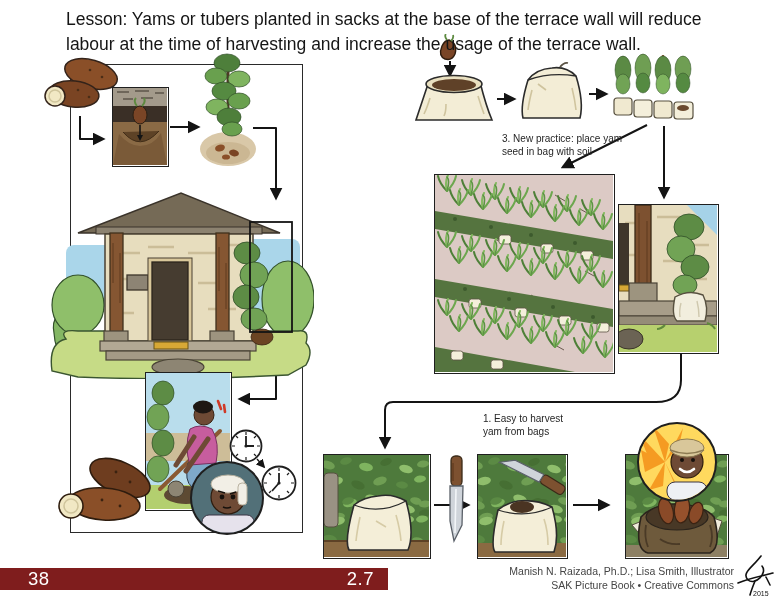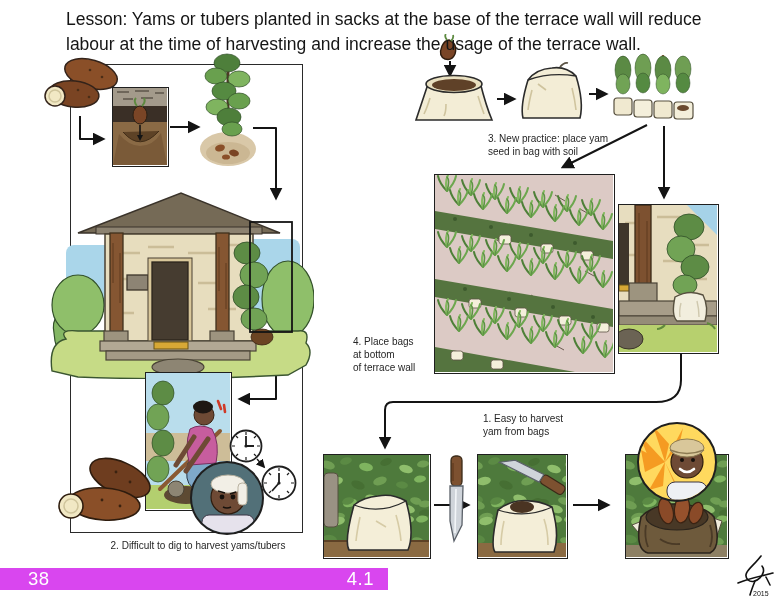--- a/index.html
+++ b/index.html
@@ -442,34 +442,34 @@
       <rect x="28" y="58" width="40" height="18" rx="8" fill="#eef0f4" stroke="#3a3544" stroke-width="1"></rect>
       <circle cx="48" cy="38" r="16" fill="#6e4a35" stroke="#2e1c0e" stroke-width="1.2"></circle>
       <ellipse cx="48" cy="24" rx="17" ry="9" fill="#d9c79a" stroke="#8c7a52" stroke-width="1"></ellipse>
       <path d="M31,26 q17,7 34,0" stroke="#8c7a52" stroke-width="1.4" fill="none"></path>
       <circle cx="43" cy="36" r="2" fill="#17110c"></circle>
         <circle cx="54" cy="36" r="2" fill="#17110c"></circle>
       <path d="M41,45 q7,6 14,0" stroke="#fff" stroke-width="2.6" fill="none" stroke-linecap="round"></path>
     </svg>
   </div>
 
-  <div class="abs txt lbl" style="left:70px;top:540px;width:256px;text-align:center">2. Difficult to dig to harvest yams/tubers</div>
-  <div class="abs txt lbl" style="left:488px;top:133px;width:140px">3. New practice: place yam
+  <div class="abs txt lbl" style="left:502px;top:133px;width:140px">3. New practice: place yam
 seed in bag with soil</div>
-  <div class="abs txt lbl" style="left:353px;top:336px;width:84px">4. Place bags
-at bottom
-of terrace wall</div>
   <div class="abs txt lbl" style="left:483px;top:413px;width:110px">1. Easy to harvest
 yam from bags</div>
 
-  <div id="footer-bar" class="abs" style="background:#d946ef">
+  <div id="footer-bar" class="abs" style="background:#7f1d1d">
     <span>38</span>
-    <span>4.1</span>
-  </div>
-
+    <span>2.7</span>
+  </div>
+
+  <div id="credits" class="abs txt">
+    <div>Manish N. Raizada, Ph.D.; Lisa Smith, Illustrator</div>
+    <div>SAK Picture Book • Creative Commons</div>
+  </div>
 
   <svg class="abs art" style="left:733px;top:553px" width="43" height="46">
     <g fill="none" stroke="#111" stroke-width="1.6" stroke-linecap="round">
       <path d="M28,3 C20,14 8,20 15,27 C22,33 35,20 29,13"></path>
       <path d="M5,30 C17,25 33,22 40,20"></path>
       <path d="M22,28 C20,33 18,38 17,42"></path>
       <path d="M33,24 l4,8"></path>
     </g>
     <text x="20" y="43" font-size="7" fill="#111">2015</text>
   </svg>

